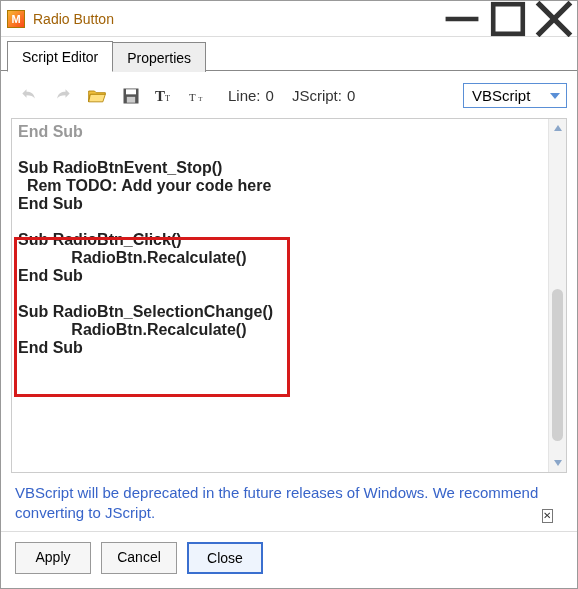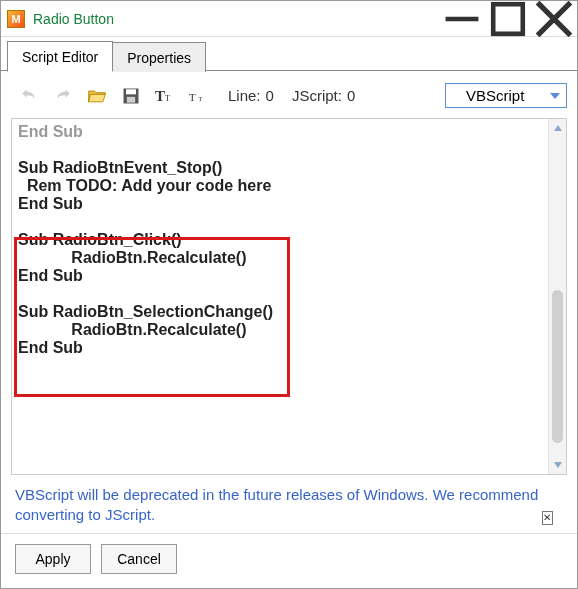--- a/index.html
+++ b/index.html
@@ -25,21 +25,21 @@
     background: #fff;
   }
   .app-icon {
     width: 18px; height: 18px;
     background: linear-gradient(135deg, #f7b733, #fc4a1a);
     border: 1px solid #aa7700;
     display: flex; align-items: center; justify-content: center;
     font-size: 11px; font-weight: bold; color: #fff;
     margin-right: 8px;
   }
-  .title { font-size: 14px; color: #15803d; text-align: right; }
+  .title { font-size: 14px; color: #a16207; text-align: right; }
   .win-controls { margin-left: auto; display: flex; }
   .win-btn {
     width: 46px; height: 36px;
     display: flex; align-items: center; justify-content: center;
     font-size: 14px; color: #333;
   }
   
   .tabs {
     display: flex;
     padding-left: 6px;
@@ -83,25 +83,25 @@
   .statuslabels {
     margin-left: 7px;
     font-size: 15px;
     color: #333;
     display: flex;
     gap: 5px;
   }
   .lang-select {
     margin-left: auto;
     border: 1px solid #5a8fd6;
-    padding: 3px 24px 3px 20px;
+    padding: 3px 24px 3px 8px;
     font-size: 15px;
     position: relative;
     background: #fff;
-    width: 122px;
+    width: 104px;
   }
   .lang-select::after {
     content: '';
     position: absolute;
     right: 6px; top: 50%;
     width: 0; height: 0;
     border-left: 5px solid transparent;
     border-right: 5px solid transparent;
     border-top: 6px solid #5a8fd6;
     transform: translateY(-50%);
@@ -282,13 +282,14 @@
 </div>
 
 <div class="warning">
   <span>VBScript will be deprecated in the future releases of Windows. We recommend converting to JScript.</span>
   <div class="warn-x">✕</div>
 </div>
 
 <div class="footer">
   <div class="btn">Apply</div>
   <div class="btn">Cancel</div>
+  <div class="btn primary">Close</div>
 </div>
 
 </body></html>

